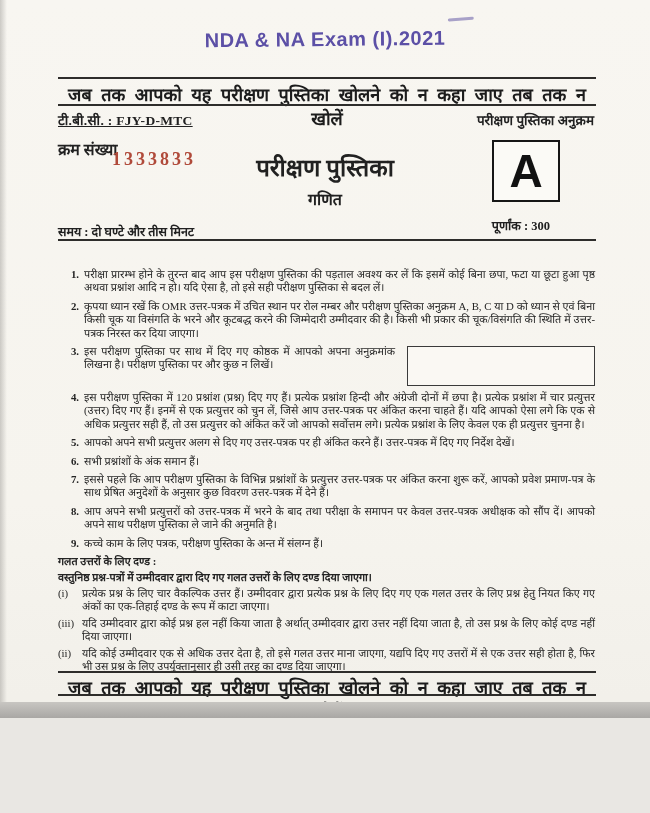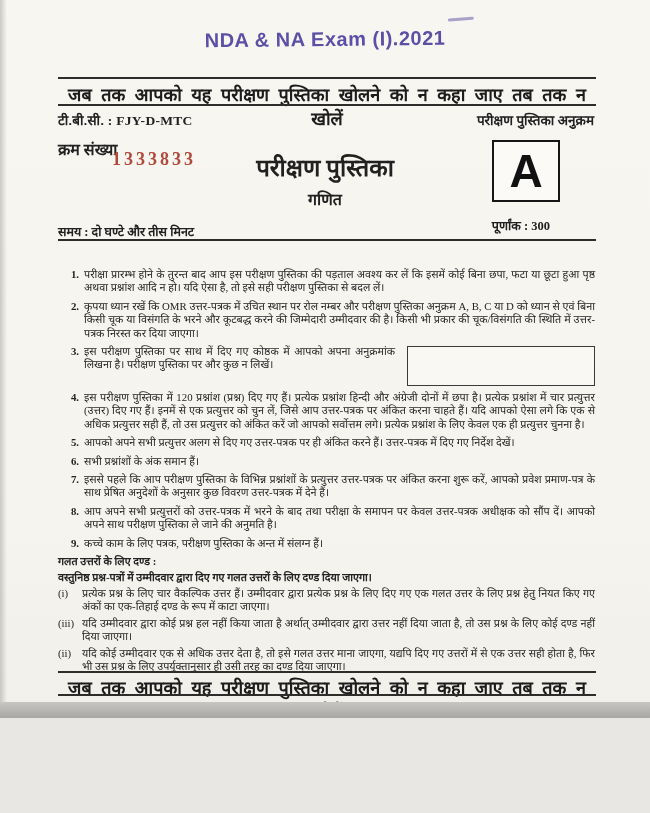--- a/index.html
+++ b/index.html
@@ -29,21 +29,21 @@
   .rule{position:absolute;left:58px;right:54px;background:#2e2d2b;}
   .r1{top:77px;height:2px;}
   .r2{top:104px;height:1.5px;}
   .r3{top:239px;height:1.5px;}
   .rf1{top:671px;height:1.5px;}
   .rf2{top:694px;height:1.5px;}
   .banner{position:absolute;left:58px;right:54px;text-align:center;
     font-weight:700;font-size:18px;word-spacing:5px;color:#1c1c1c;}
   .banner-top{top:82px;}
   .banner-bottom{top:675px;}
-  .tbc{position:absolute;top:111px;left:58px;font-weight:700;font-size:13.5px;letter-spacing:.3px;}
+  .tbc{position:absolute;top:111px;left:58px;font-weight:700;font-size:13.5px;letter-spacing:.3px;text-decoration:underline;}
   .series-label{position:absolute;top:111px;right:56px;font-weight:700;font-size:13.5px;}
   .serial-label{position:absolute;top:138px;left:58px;font-weight:700;font-size:16px;}
   .serial-number{position:absolute;top:149px;left:112px;
     font-size:18px;font-weight:700;letter-spacing:3px;}
   .booklet-title{position:absolute;top:150px;left:0;width:100%;text-align:center;
     font-size:24px;font-weight:700;}
   .subject{position:absolute;top:188px;left:0;width:100%;text-align:center;
     font-size:16px;font-weight:700;}
   .series-box{position:absolute;top:140px;left:492px;width:64px;height:58px;
     border:2.5px solid #161616;background:#fbfaf6;

